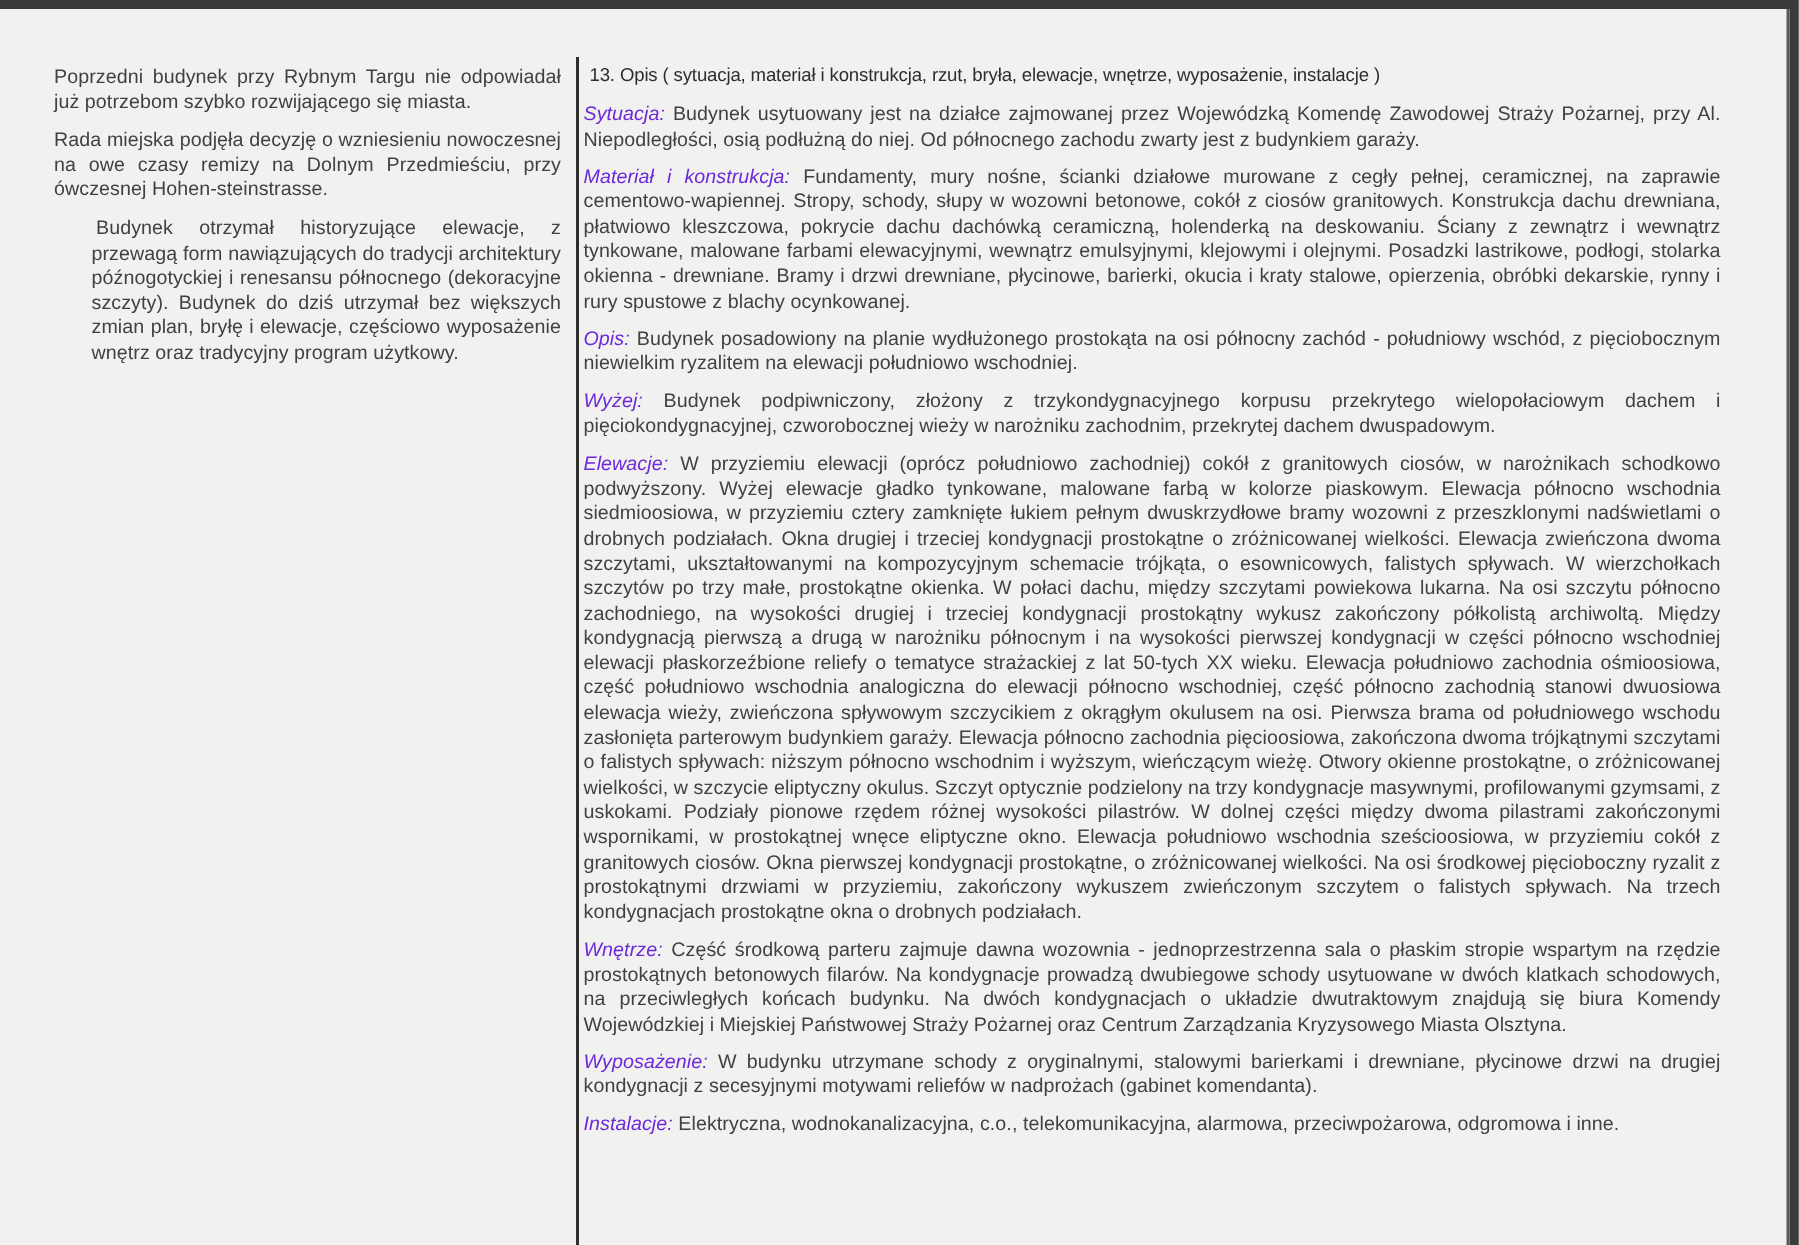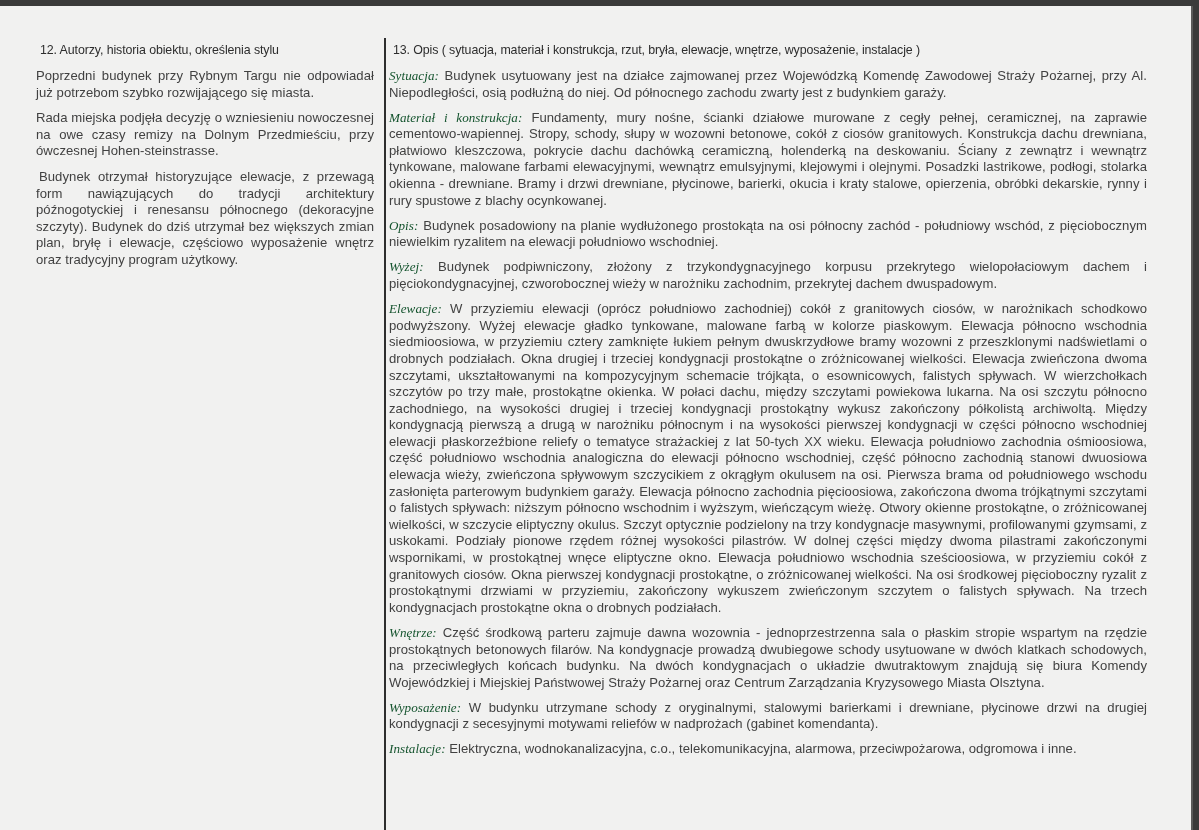--- a/index.html
+++ b/index.html
@@ -60,34 +60,33 @@
       color: #414141;
       letter-spacing: 0.05px;
     }
     .col-right .para {
       font-size: 13.1px;
       line-height: 16.6px;
       margin-bottom: 8.5px;
     }
     .label {
       font-style: italic;
-      color: #14532d;
-      font-family: Liberation Serif, serif;
+      color: #6d28d9;
     }
     .para.indent-first {
       text-indent: 3px;
+      margin-left: 25px;
     }
   </style>
 </head>
 <body>
 
 <div class="sheet">
 
   <div class="col-left">
-    <div class="section-title">12. Autorzy, historia obiektu, określenia stylu</div>
     <p class="para">Poprzedni budynek przy Rybnym Targu nie odpowiadał już potrzebom szybko rozwijającego się miasta.</p>
     <p class="para">Rada miejska podjęła decyzję o wzniesieniu nowoczesnej na owe czasy remizy na Dolnym Przedmieściu, przy ówczesnej Hohen-steinstrasse.</p>
     <p class="para indent-first">Budynek otrzymał historyzujące elewacje, z przewagą form nawiązujących do tradycji architektury późnogotyckiej i renesansu północnego (dekoracyjne szczyty). Budynek do dziś utrzymał bez większych zmian plan, bryłę i elewacje, częściowo wyposażenie wnętrz oraz tradycyjny program użytkowy.</p>
   </div>
 
   <div class="divider"></div>
 
   <div class="col-right">
     <div class="section-title">13. Opis ( sytuacja, materiał i konstrukcja, rzut, bryła, elewacje, wnętrze, wyposażenie, instalacje )</div>
 

